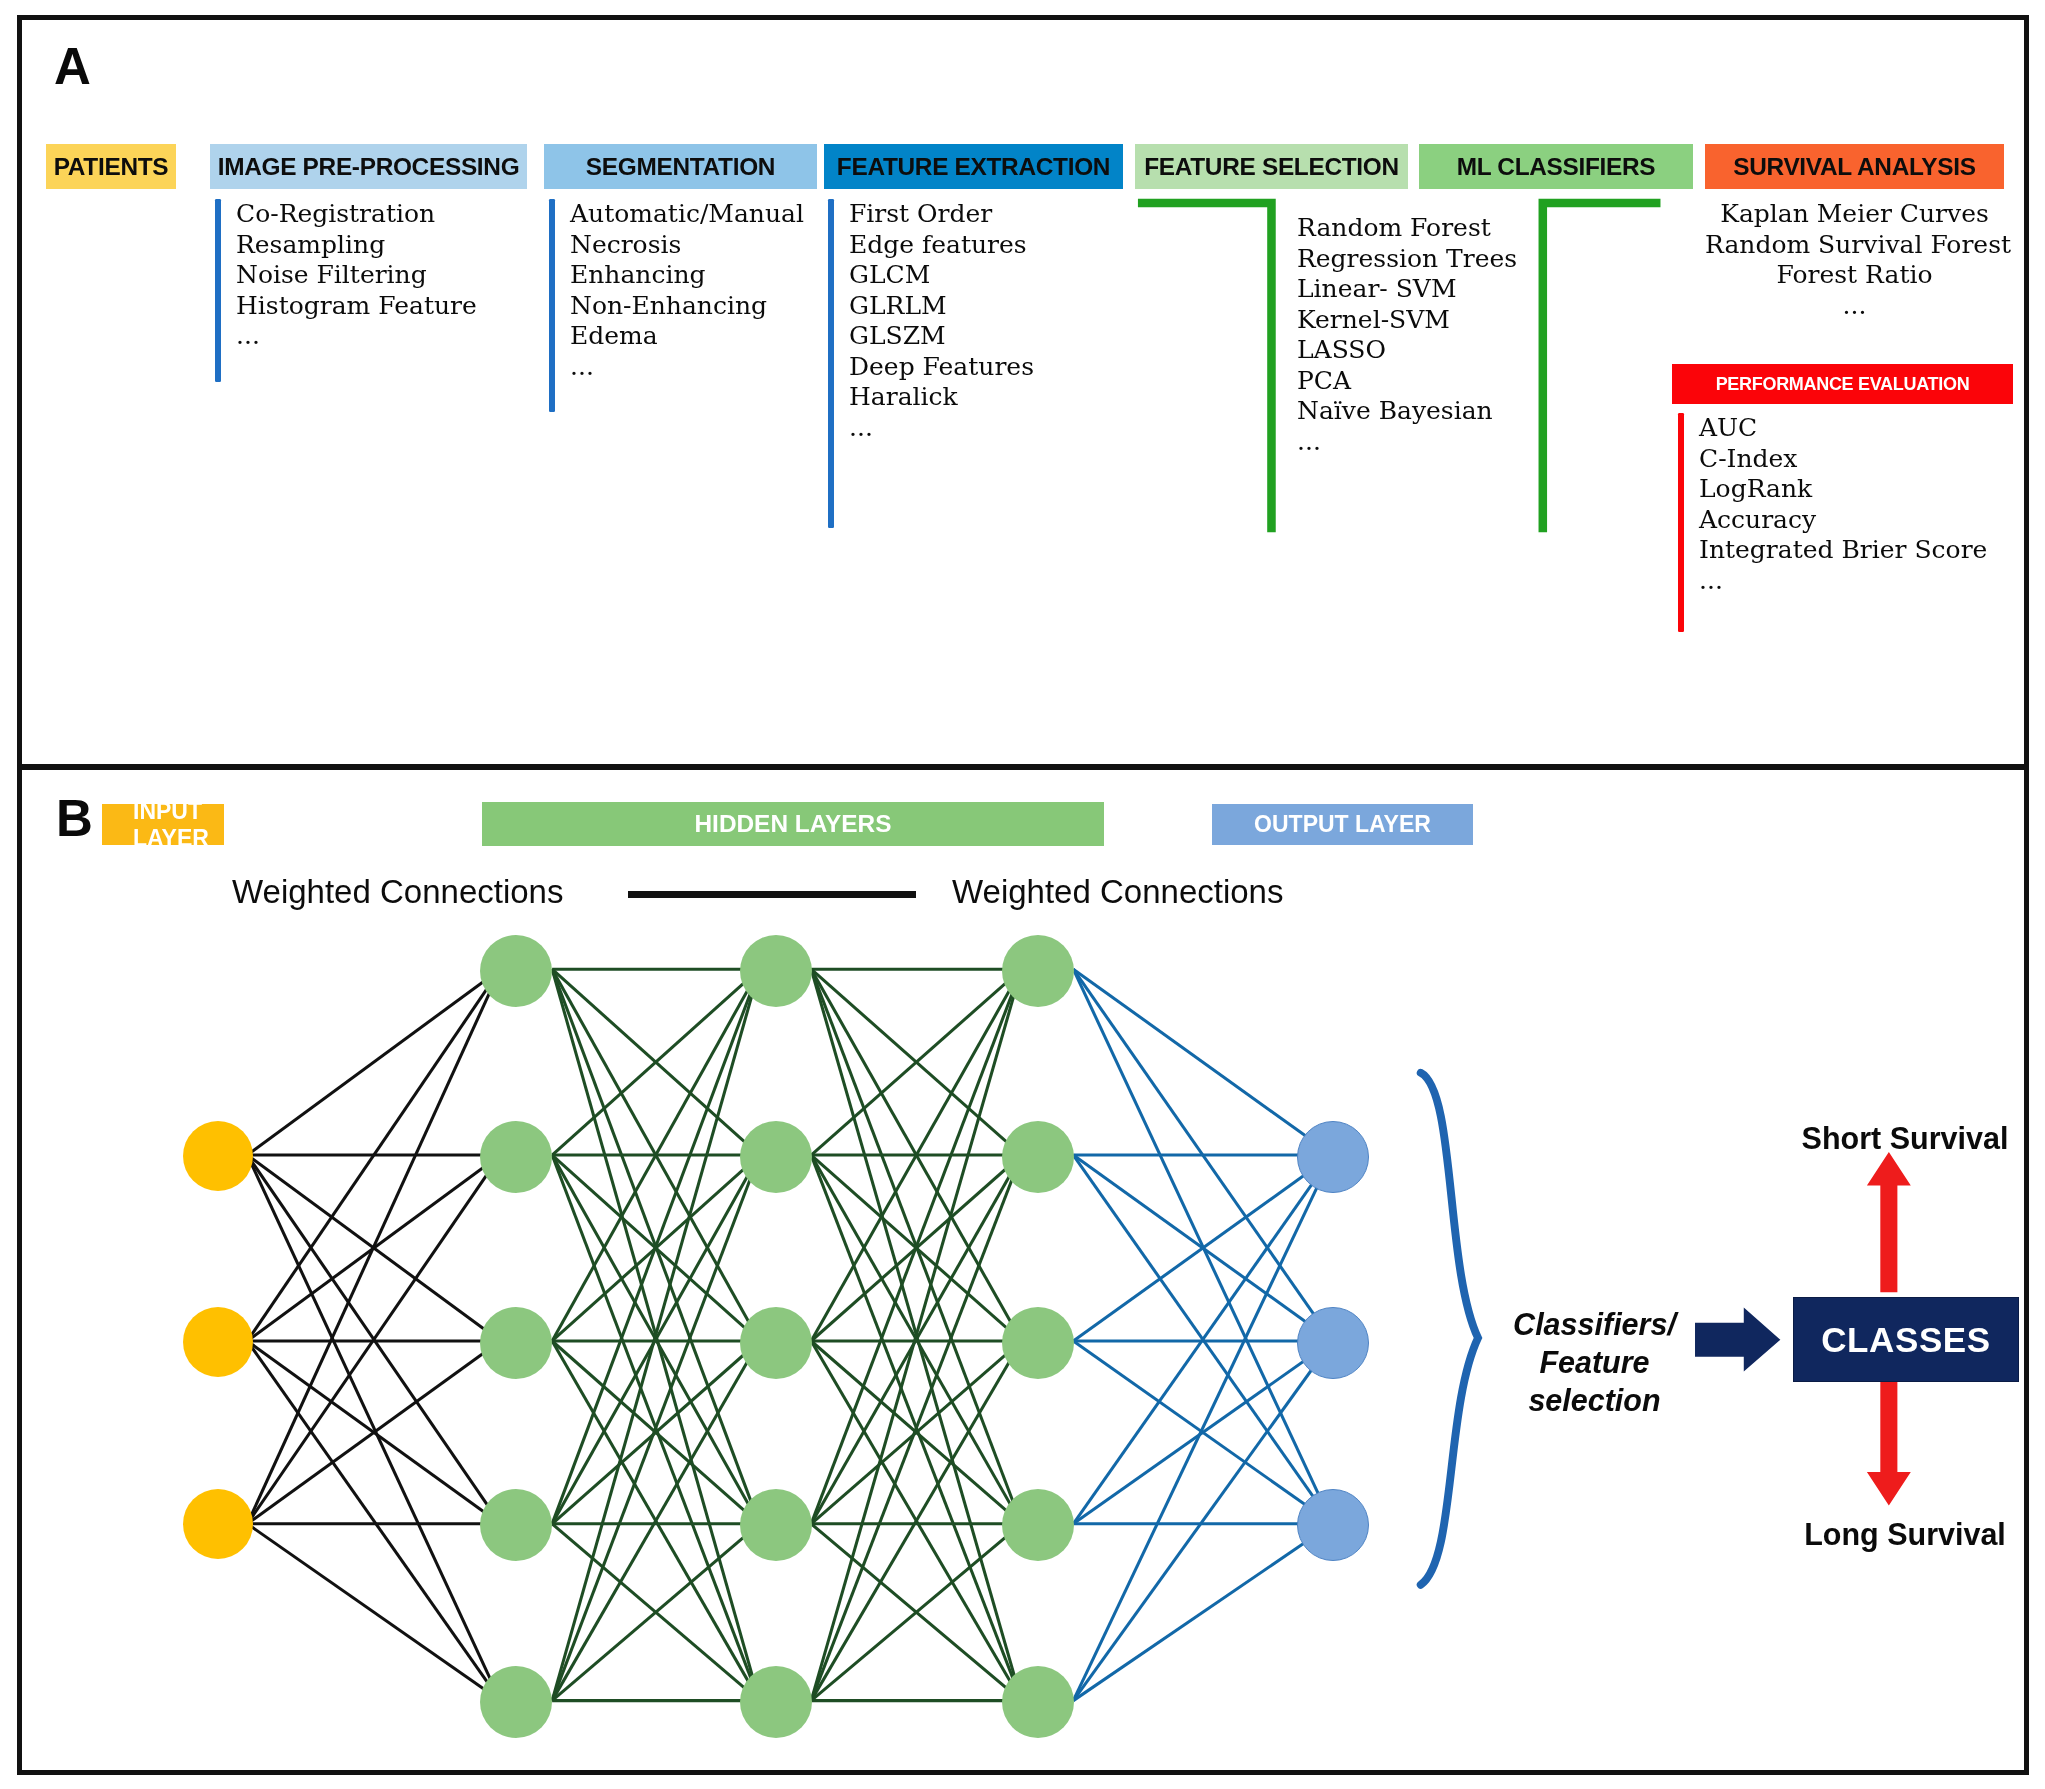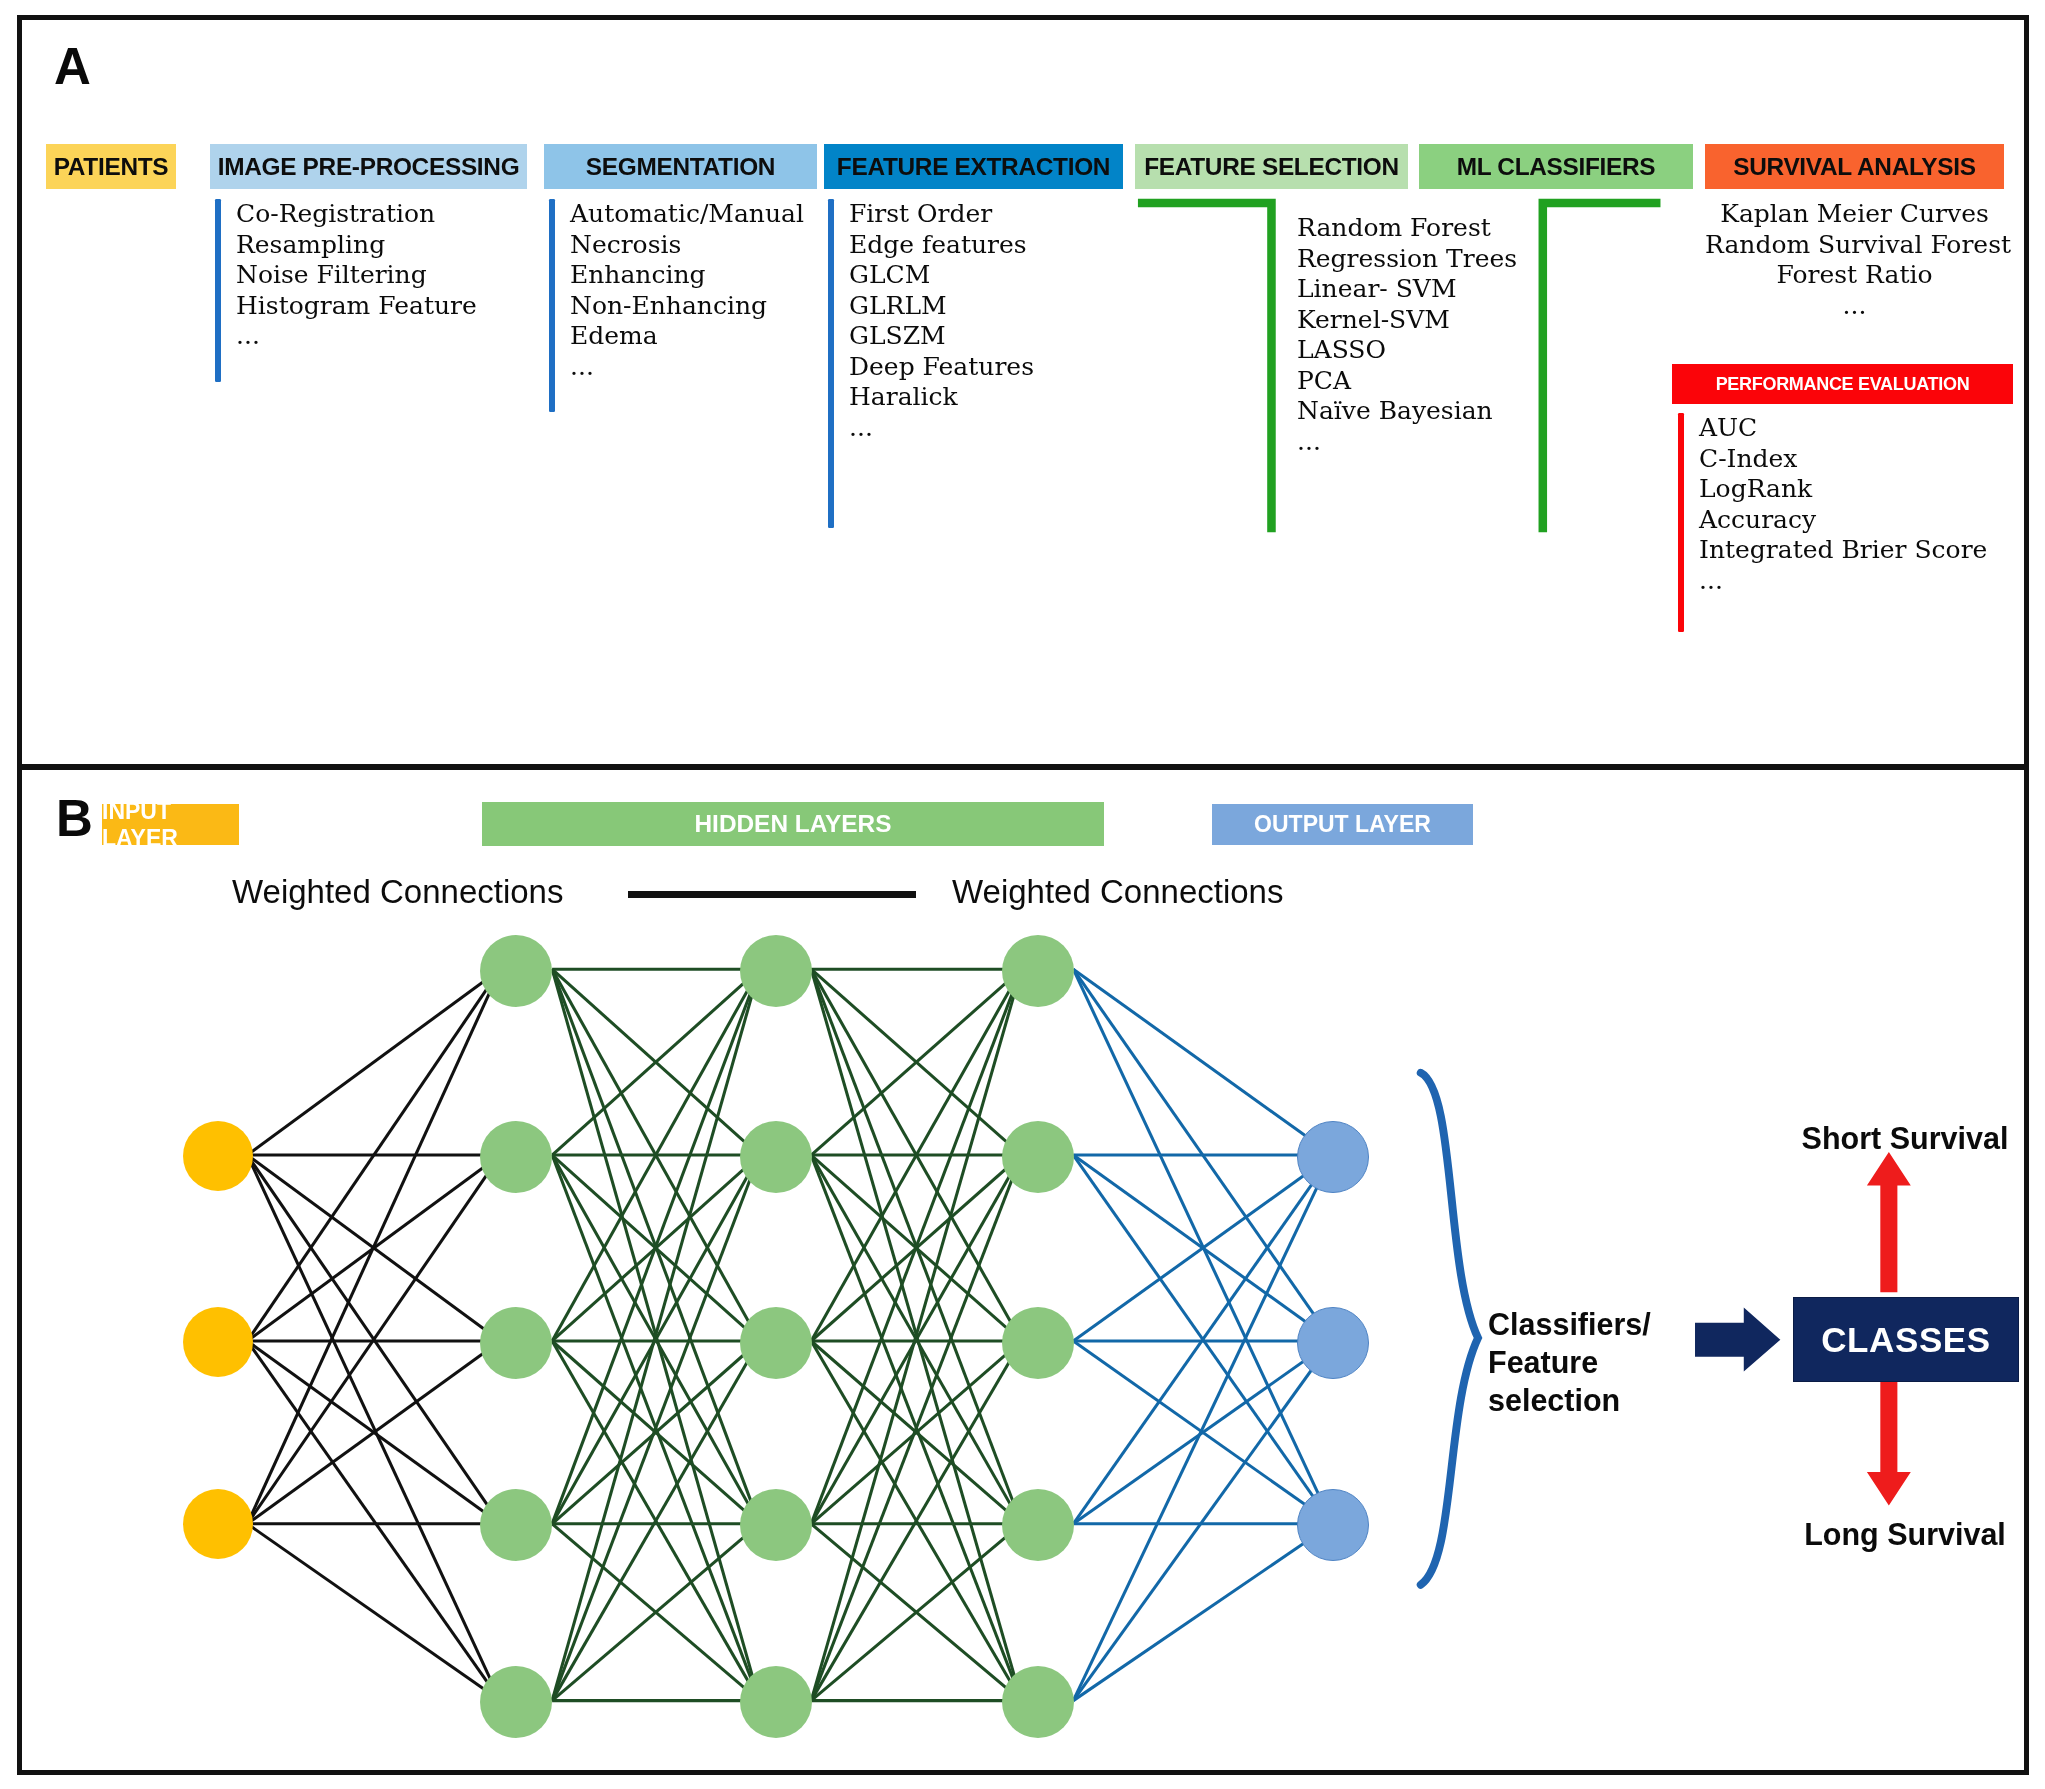--- a/index.html
+++ b/index.html
@@ -33,21 +33,21 @@
   .wc-label{position:absolute;font-family:"Liberation Sans",sans-serif;font-size:33px;color:#0c0c0c;white-space:nowrap;}
   .wc-bar{position:absolute;background:#111;}
 
   .node{position:absolute;border-radius:50%;box-sizing:border-box;}
   .node.in{background:#FFC000;}
   .node.hid{background:#8CC77F;}
   .node.out{background:#7BA7DC;border:1.8px solid #4F84C4;}
 
   svg.edges{position:absolute;left:0;top:0;pointer-events:none;}
 
-  .cls-text{position:absolute;font-weight:bold;font-size:30.5px;line-height:38px;color:#0b0b0b;text-align:left;}
+  .cls-text{position:absolute;font-style:italic;font-weight:bold;font-size:30.5px;line-height:38px;color:#0b0b0b;text-align:center;}
   .classes-box{position:absolute;display:flex;align-items:center;justify-content:center;
                background:#10275E;border:1.8px solid #0A1B45;color:#fff;font-weight:bold;font-size:35px;letter-spacing:0.6px;box-sizing:border-box;}
   .surv-label{position:absolute;font-weight:bold;font-size:30.5px;color:#0b0b0b;white-space:nowrap;text-align:center;}
 </style>
 </head>
 <body>
 
 <div id="root">
 
   <div class="frame"></div>
@@ -144,21 +144,21 @@
       <li>C-Index</li>
       <li>LogRank</li>
       <li>Accuracy</li>
       <li>Integrated Brier Score</li>
       <li class="ell">...</li>
     </ul>
   </div>
 
   <div class="panel-letter" style="left:56px;top:793px;">B</div>
 
-  <div class="layer-chip" style="left:102px;top:804px;width:137px;height:41px;font-size:23px;background:#FBB915;">INPUT LAYER</div>
+  <div class="layer-chip" style="left:102px;top:804px;width:122px;height:41px;font-size:23px;background:#FBB915;padding-left:31px;">INPUT LAYER</div>
 
   <div class="layer-chip" style="left:482px;top:802px;width:622px;height:44px;font-size:24.4px;background:#87C878;">HIDDEN LAYERS</div>
 
   <div class="layer-chip" style="left:1212px;top:804px;width:261px;height:41px;font-size:23px;background:#7BA7DC;">OUTPUT LAYER</div>
 
   <div class="wc-label" style="left:232px;top:873px;">Weighted Connections</div>
   <div class="wc-bar" style="left:628px;top:891px;width:288px;height:6.7px;"></div>
   <div class="wc-label" style="left:952px;top:873px;">Weighted Connections</div>
 
   <svg class="edges" width="2046" height="1789" viewBox="0 0 3355 2935">

